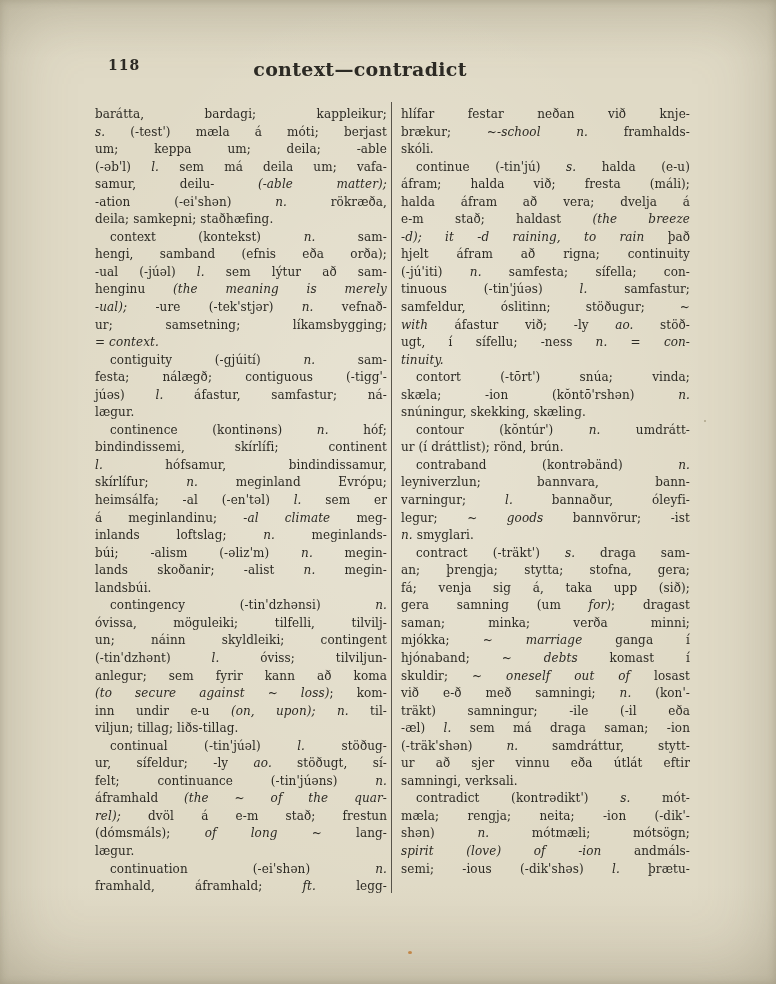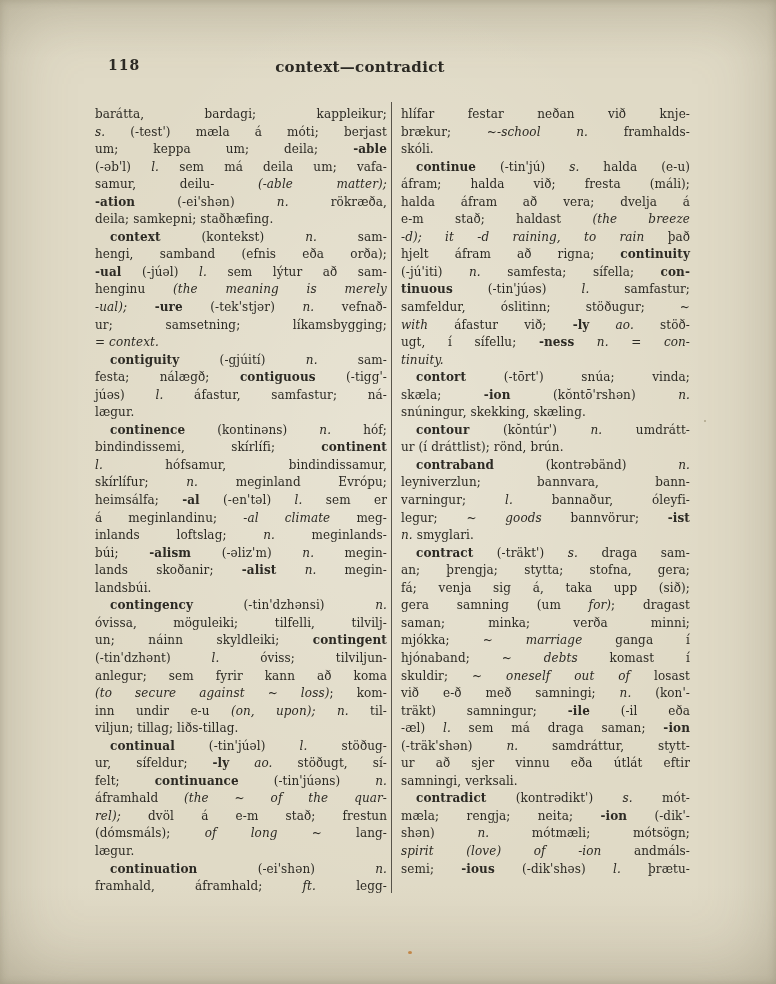--- a/index.html
+++ b/index.html
@@ -14,39 +14,39 @@
       radial-gradient(ellipse at 50% 45%, rgba(255,255,252,0.25) 0%, rgba(255,255,252,0) 60%),
       linear-gradient(180deg,#d8d2bd 0%, #e0dac6 6%, #e0dac6 90%, #d6cfba 100%);
     box-shadow: inset 0 0 70px rgba(110,100,75,0.35), inset 0 0 8px rgba(90,82,60,0.25);
   }
   .hdr-num{
     position:absolute;left:108px;top:57px;
     font-size:14px;font-weight:700;color:#2c2a24;letter-spacing:1px;text-align:right;
   }
   .hdr-title{
     position:absolute;left:360px;top:58px;transform:translateX(-50%);
-    font-size:15px;font-weight:700;color:#2c2a24;letter-spacing:0.3px;white-space:nowrap;
+    font-size:19px;font-weight:700;color:#2c2a24;letter-spacing:0.3px;white-space:nowrap;
   }
   .col{
     position:absolute;top:106px;color:#2c2a24;
     font-size:12px;line-height:17.55px;letter-spacing:0.1px;
   }
   .col-left{left:95px;width:292px;}
   .col-right{left:401px;width:289px;}
   .divider{
     position:absolute;left:391px;top:102px;width:1px;height:791px;
     background:#3e3b33;opacity:.85;
   }
   .line{
     text-align:justify;text-align-last:justify;
     white-space:normal;height:17.55px;overflow:visible;
   }
   .line.end{text-align-last:left;}
   .line.ind{text-indent:15px;}
-  .s-b{font-weight:700;}
+  .s-b{font-weight:400;}
   .s-i{font-style:italic;}
   .speck{
     position:absolute;border-radius:50%;
   }
   .speck-1{left:408px;top:951px;width:4px;height:3px;background:#c07a34;opacity:.85;}
   .speck-2{left:704px;top:420px;width:2px;height:2px;background:#8a7f60;opacity:.6;}
 </style>
 </head>
 <body>
 

